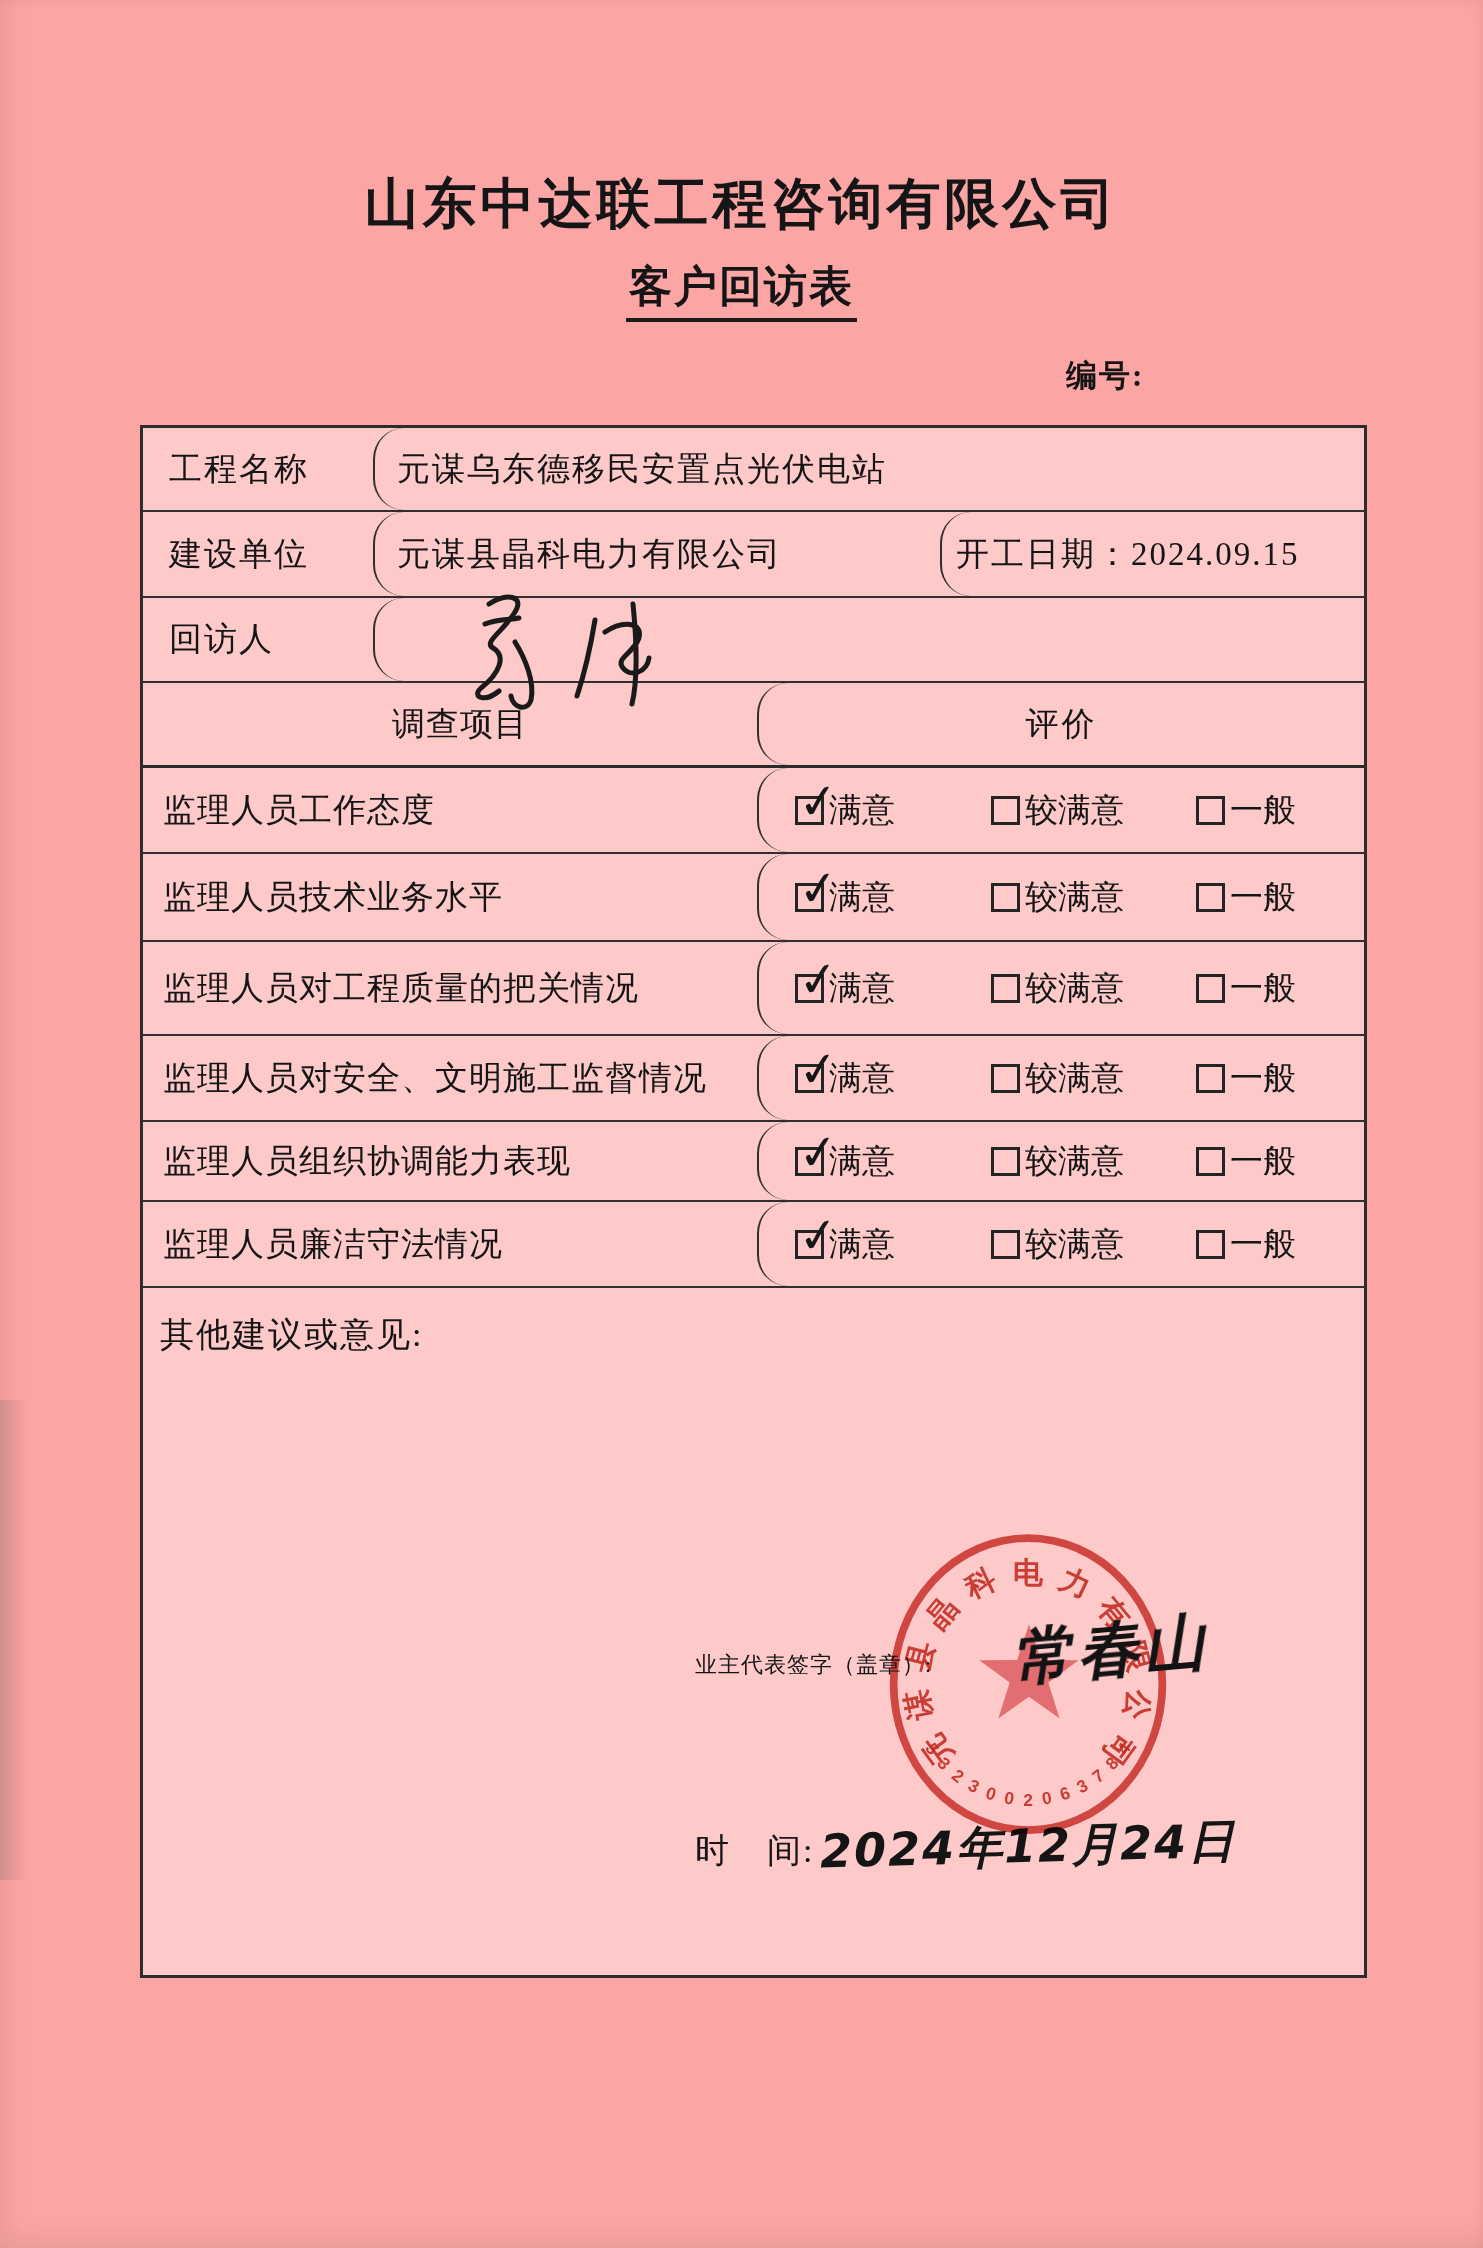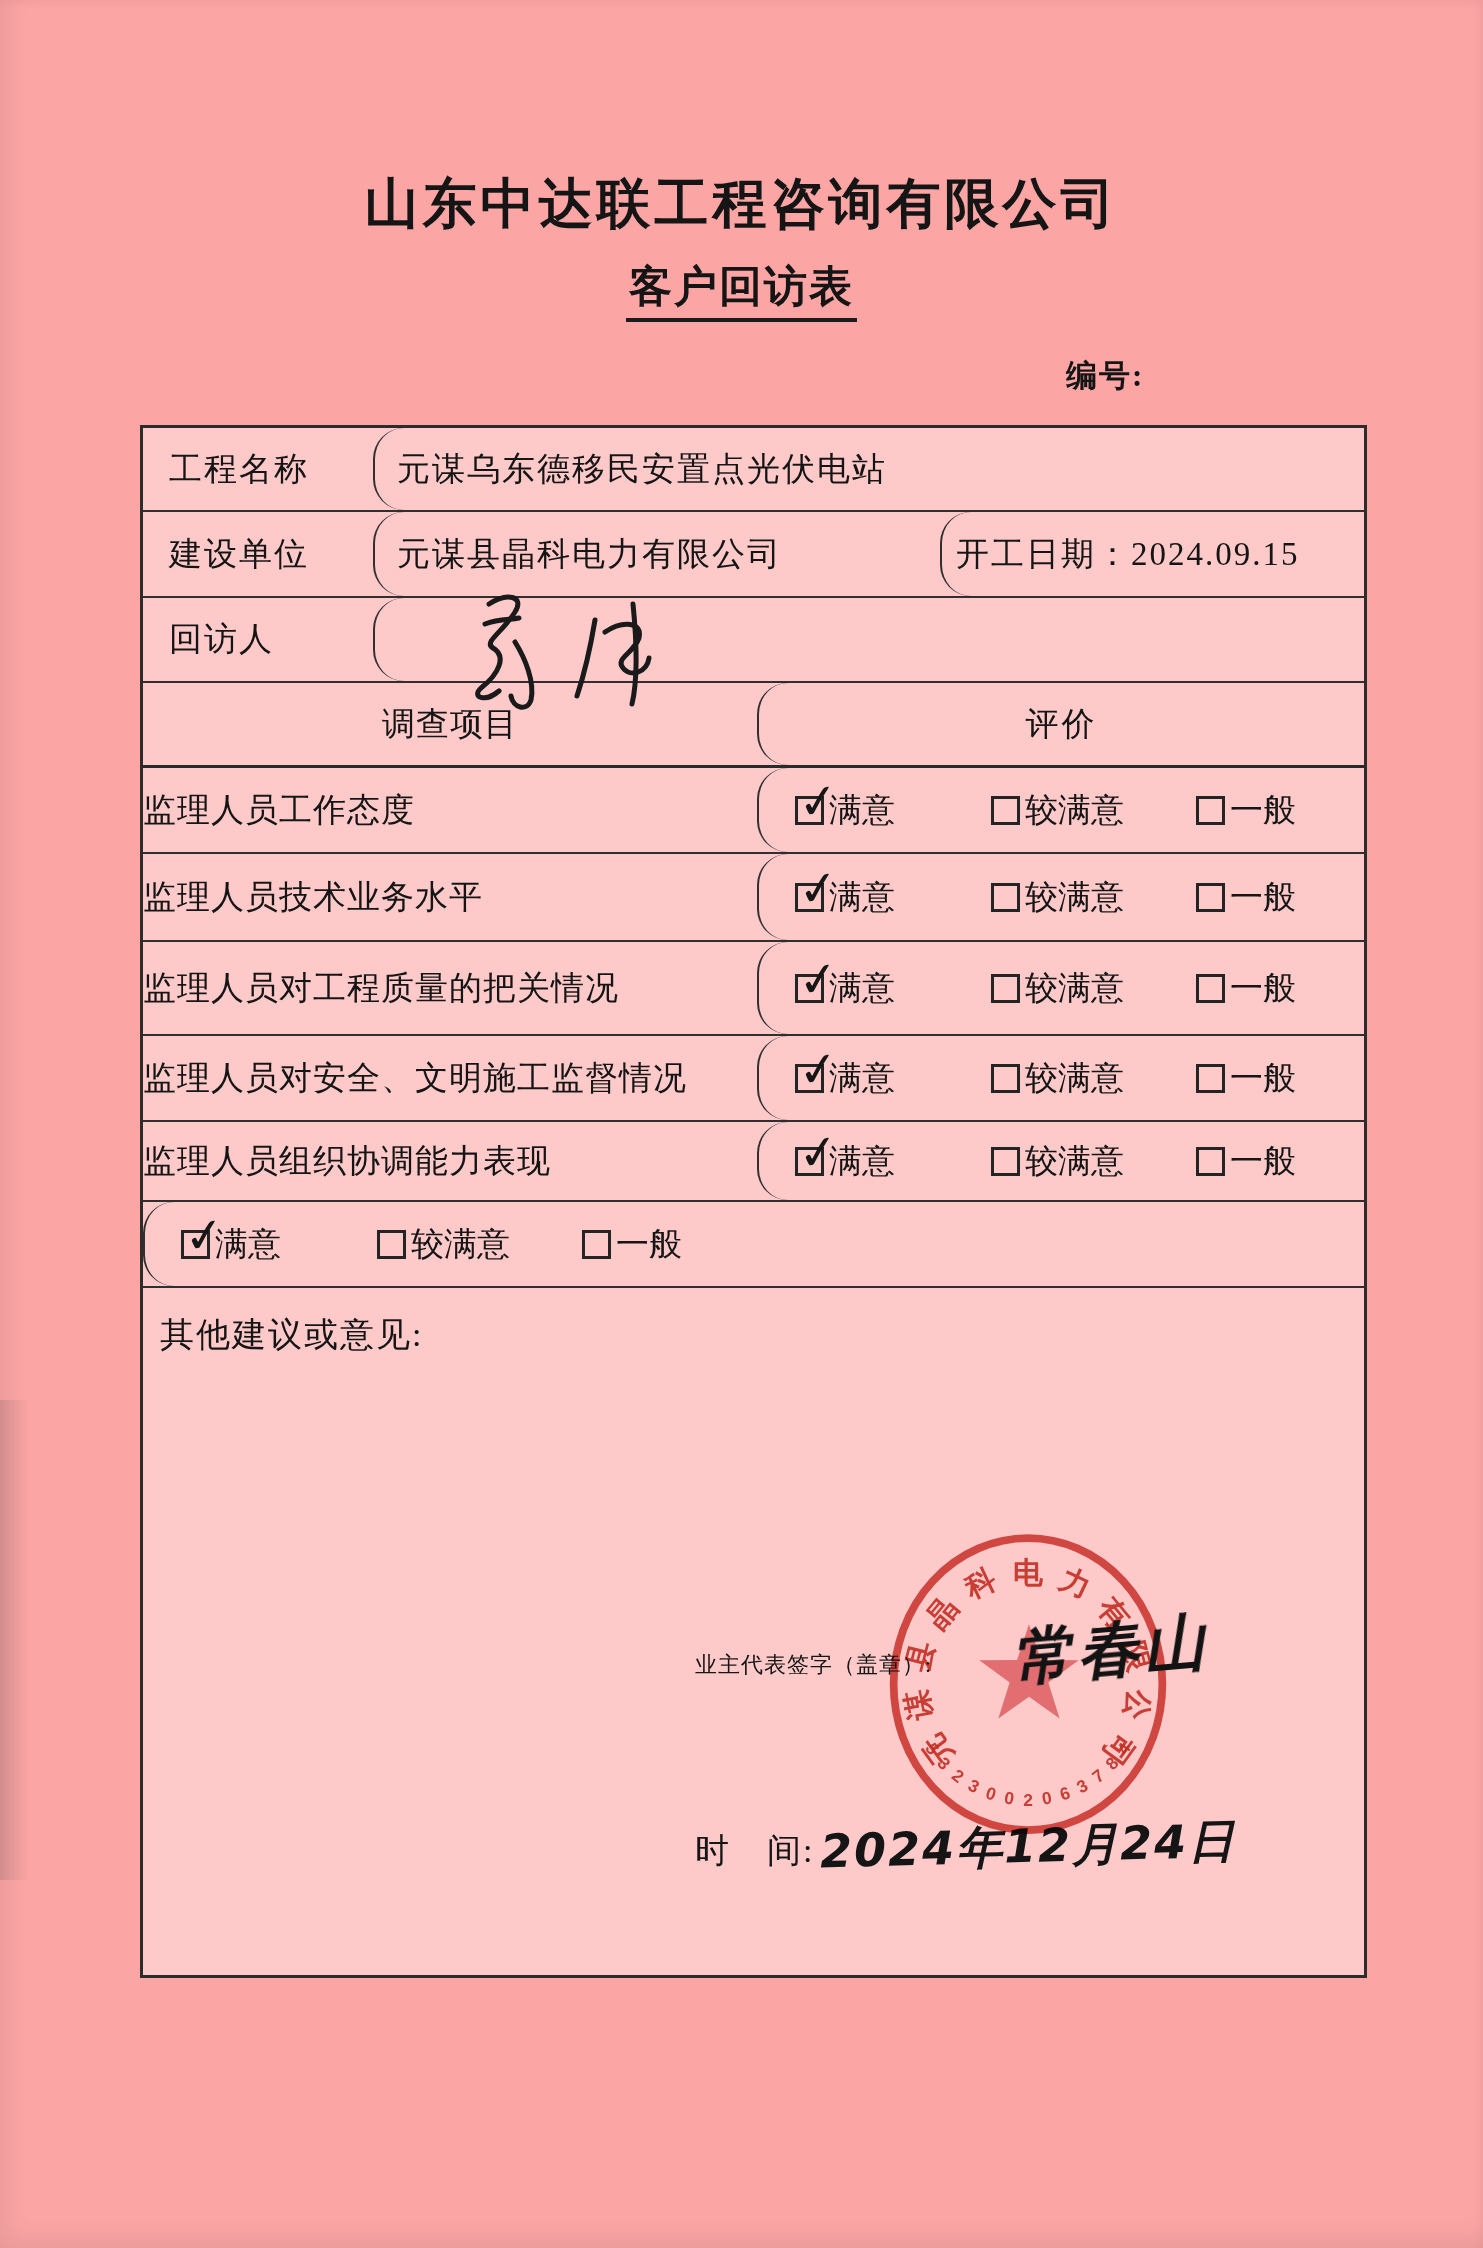--- a/index.html
+++ b/index.html
@@ -28,21 +28,21 @@
     position:absolute; left:140px; top:425px; width:1227px; height:1553px;
     border:3px solid #2c2c2c; display:flex; flex-direction:column; background:rgba(255,255,255,.4);
   }
   .trow{ display:flex; border-bottom:2px solid #2f2f2f; flex:none; }
   .trow.hdr{ border-bottom:3px solid #2a2a2a; }
   .cell{ display:flex; align-items:center; font-size:33px;border-radius:31px; }
   .cell.bl{ border-left:2px solid #2f2f2f; }
   .lbl{ width:230px; padding-left:26px; flex:none; letter-spacing:2px; }
   .val{ flex:1; padding-left:22px; letter-spacing:2px; overflow:visible; }
   .center{ justify-content:center; padding-left:0; letter-spacing:3px; }
-  .survey-lbl{ width:614px; flex:none; letter-spacing:1px; }
+  .survey-lbl{ width:614px; flex:none; padding-left:20px; letter-spacing:1px; }
   .eval-cell{ flex:1; padding-left:36px; }
 
   .opt{ display:flex; align-items:center; }
   .opt.g2{ margin-left:96px; }
   .opt.g3{ margin-left:72px; }
   .cb{
     position:relative; width:29px; height:29px; border:3px solid #242424;
     flex:none; margin-right:5px; background:transparent;
   }
   .tick{
@@ -204,20 +204,21 @@
             <span>较满意</span>
           </span>
         <span class="opt g3">
             <span class="cb"></span>
             <span>一般</span>
           </span>
       </div>
     </div>
 
     <div class="trow" style="height:86px">
+      <div class="cell survey-lbl">监理人员廉洁守法情况</div>
       <div class="cell eval-cell bl">
         <span class="opt">
             <span class="cb">
               <span class="tick">✓</span>
             </span>
             <span>满意</span>
           </span>
         <span class="opt g2">
             <span class="cb"></span>
             <span>较满意</span>

